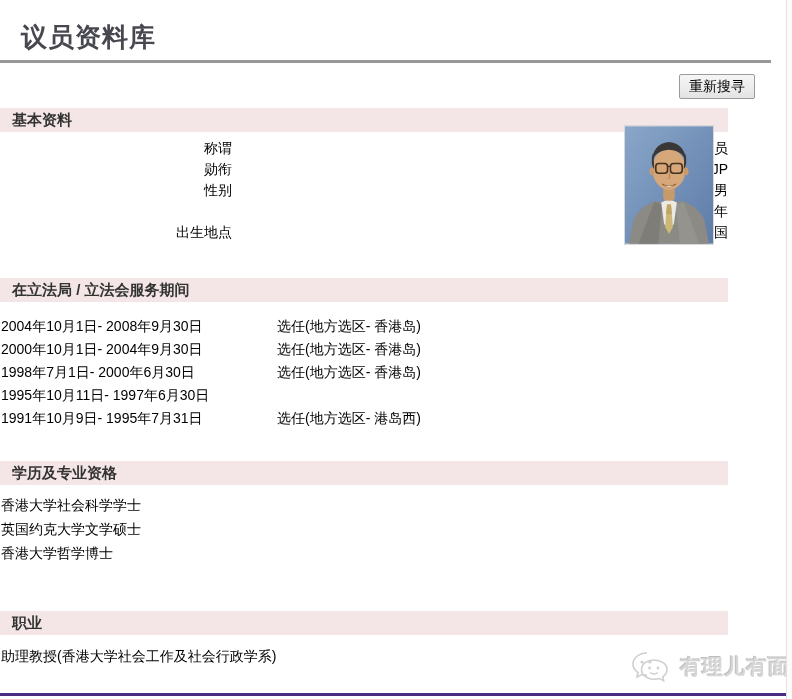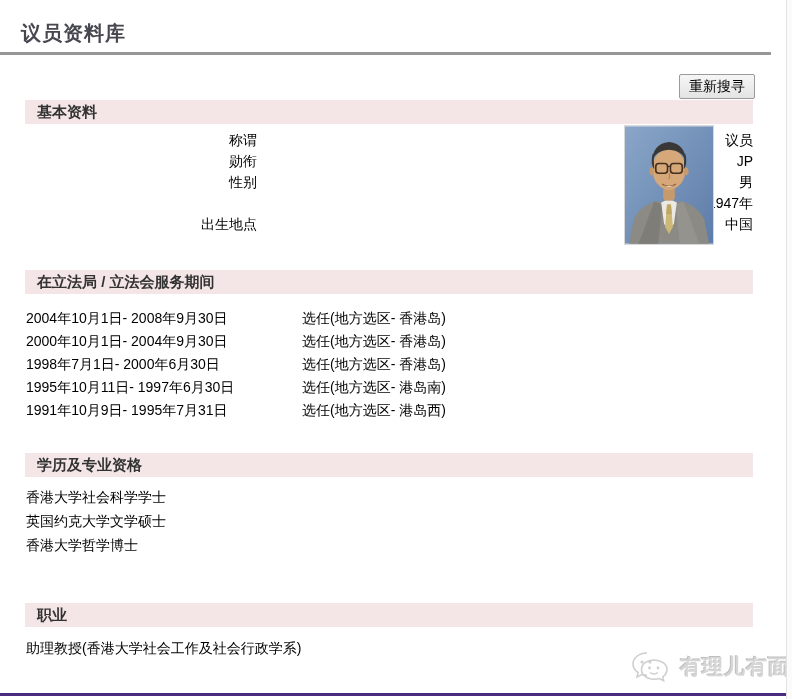--- a/index.html
+++ b/index.html
@@ -17,21 +17,21 @@
   }
   .page-right-strip {
     position: absolute;
     top: 0; right: 0;
     width: 6px; height: 699px;
     background: #fbfbfb;
     border-left: 1px solid #e2e2e2;
   }
   .page-title {
     margin: 20px 0 0 21px;
-    font-size: 20px;
+    font-size: 26px;
     font-weight: bold;
     color: #47474f;
     letter-spacing: 1px;
   }
   .title-rule {
     margin-top: 5px;
     width: 771px;
     height: 3px;
     background: #979797;
   }
@@ -43,21 +43,20 @@
     height: 25px;
     font-family: "Liberation Sans", "DejaVu Sans", sans-serif;
     font-size: 14px;
     color: #000;
     background: linear-gradient(#f6f6f6, #e3e3e3);
     border: 1px solid #9a9a9a;
     border-radius: 2px;
     cursor: pointer;
   }
   .section {
-    margin-left: 25px;
     width: 728px;
   }
   .section-header {
     height: 24px;
     line-height: 24px;
     background: #f4e6e6;
     color: #333;
     font-size: 15px;
     font-weight: bold;
     padding-left: 12px;
@@ -212,21 +211,20 @@
       <div class="service-row">
         <span class="service-period">2000年10月1日- 2004年9月30日</span>
         <span class="service-method">选任(地方选区- 香港岛)</span>
       </div>
       <div class="service-row">
         <span class="service-period">1998年7月1日- 2000年6月30日</span>
         <span class="service-method">选任(地方选区- 香港岛)</span>
       </div>
       <div class="service-row">
         <span class="service-period">1995年10月11日- 1997年6月30日</span>
-        <span class="service-method">选任(地方选区- 港岛南)</span>
       </div>
       <div class="service-row">
         <span class="service-period">1991年10月9日- 1995年7月31日</span>
         <span class="service-method">选任(地方选区- 港岛西)</span>
       </div>
     </div>
   </div>
 
   <div class="section sec-qual">
     <div class="section-header">学历及专业资格</div>

